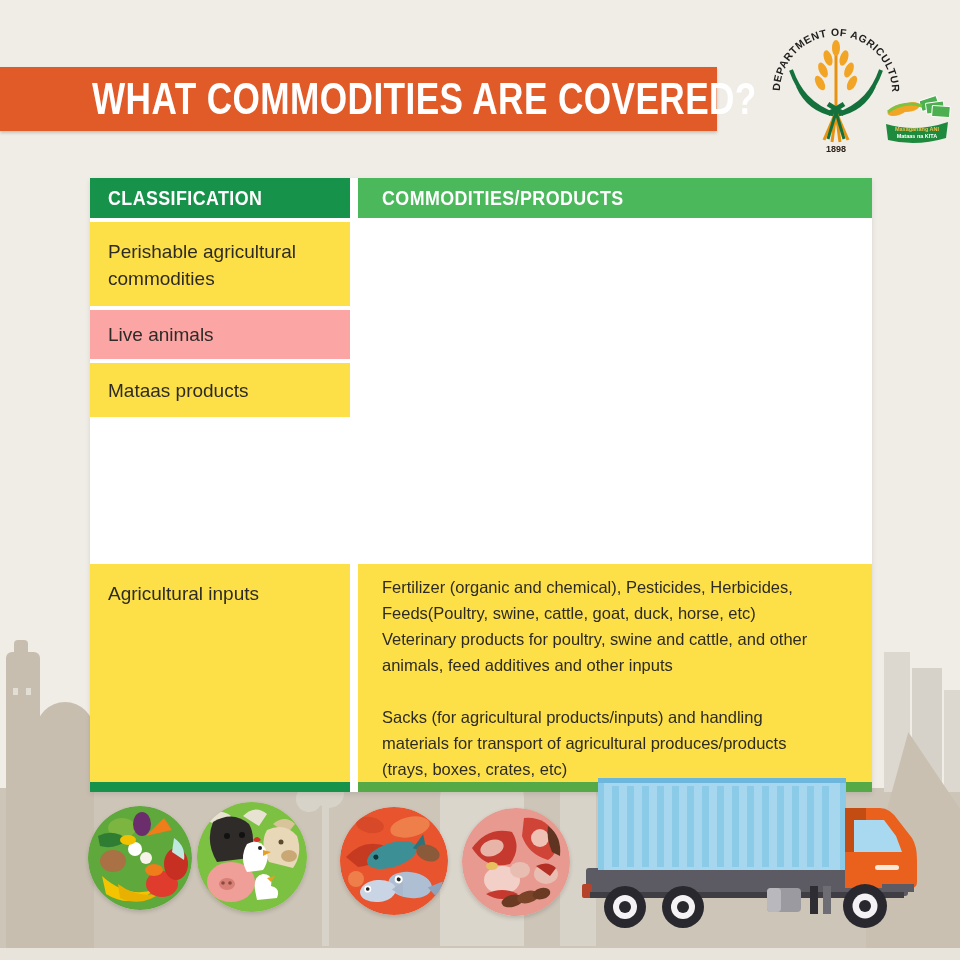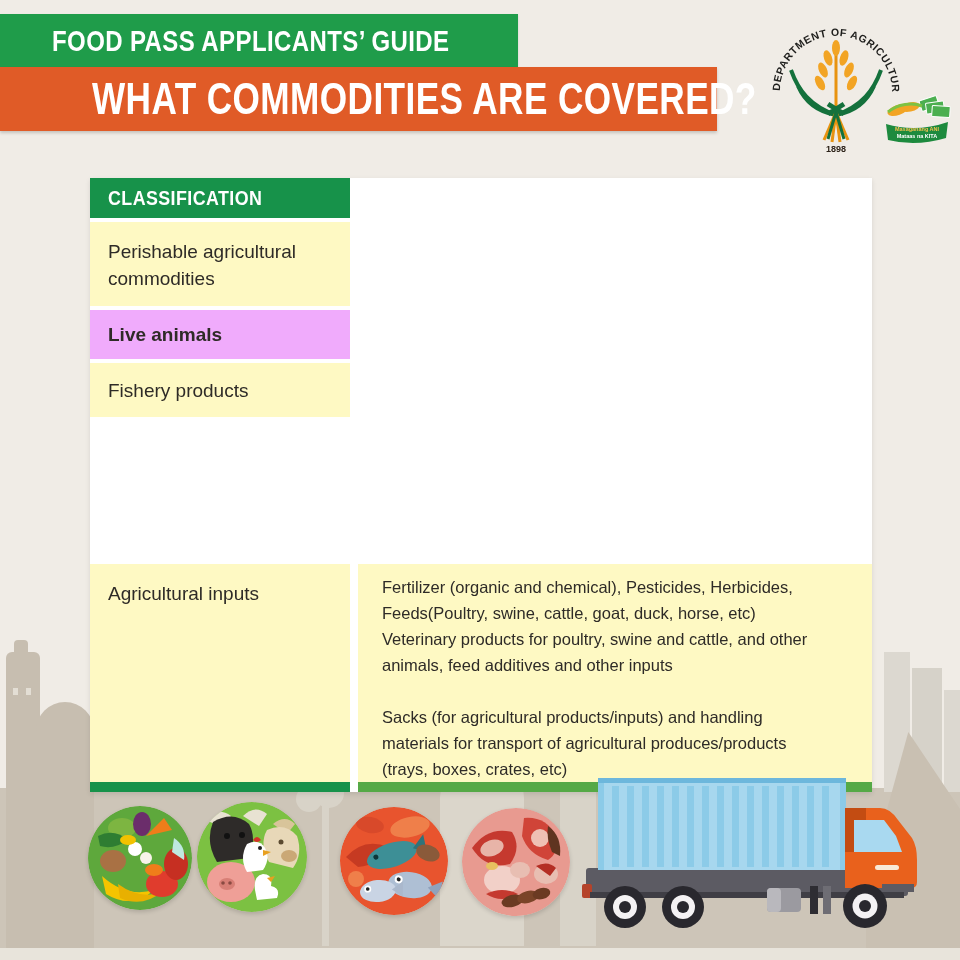--- a/index.html
+++ b/index.html
@@ -45,22 +45,22 @@
   .c-gap{width:8px;flex:0 0 8px;background:#ffffff;}
   .c-right{width:514px;flex:0 0 514px;}
   .th{color:#ffffff;font-weight:bold;font-size:21px;display:flex;align-items:center;height:40px;}
   .th span{display:inline-block;transform:scaleX(.85);transform-origin:left center;letter-spacing:.5px;white-space:nowrap;}
   .th-left{background:#17924a;}
   .th-left span{margin-left:18px;}
   .th-right{background:#4bb85c;}
   .th-right span{margin-left:24px;}
   .cl{font-size:19px;color:#2e2b27;padding:16px 10px 0 18px;white-space:pre-line;line-height:27px;}
   .pr{font-size:16.5px;color:#2e2b27;line-height:26px;padding:12px 20px 0 24px;white-space:pre-line;}
-  .row-white{background:#fef9c3;}
-  .row-sage{background:#f0abfc;font-weight:bold;}
+  .row-white{background:#fde047;}
+  .row-sage{background:#fca5a5;}
   .vcenter{display:flex;align-items:center;}
   .vcenter .cl{padding-top:0;}
   .vcenter .pr{padding-top:0;}
   .foot-left{height:10px;background:#17924a;}
   .foot-right{height:10px;background:#55a946;}
   
   .h-r1{height:84px;} .h-r2{height:49px;} .h-r3{height:54px;} .h-r4{height:139px;} .h-r5{height:218px;}
   .r5 .pr{padding-top:10px;}
   
   .circ{position:absolute;border-radius:50%;overflow:hidden;box-shadow:0 2px 4px rgba(0,0,0,.15);}
@@ -89,23 +89,20 @@
     <div class="sil sil-sky3"></div>
     <div class="sil sil-mountain"></div>
     <div class="sil sil-dome-mid"></div>
     <div class="sil sil-block-mid"></div>
     <div class="sil sil-palm1"></div>
     <div class="sil sil-palm2"></div>
     <div class="sil sil-palm-trunk"></div>
   </div>
   <div class="bottom-strip"></div>
 
-  <div class="banner1">
-    <span>FOOD PASS APPLICANTS’ GUIDE</span>
-  </div>
   <div class="banner2">
     <span>WHAT COMMODITIES ARE COVERED?</span>
   </div>
 
   <div class="logo">
     <svg width="198" height="145" viewBox="0 0 198 145">
       <defs>
         <path id="arc" d="M 22,80 A 56,56 0 0 1 134,80"></path>
       </defs>
       <text font-size="10.5" font-weight="bold" fill="#1d1d1b" letter-spacing="0.6">
@@ -160,20 +157,23 @@
       </g>
     </svg>
   </div>
 
   <div class="table">
     <div class="trow">
       <div class="c-left th th-left">
         <span>CLASSIFICATION</span>
       </div>
       <div class="c-gap"></div>
+      <div class="c-right th th-right">
+        <span>COMMODITIES/PRODUCTS</span>
+      </div>
     </div>
 
     <div class="spacer"></div>
     <div class="trow h-r1">
       <div class="c-left row-white">
         <div class="cl">Perishable agricultural
 commodities</div>
       </div>
       <div class="c-gap"></div>
     </div>
@@ -182,21 +182,21 @@
     <div class="trow h-r2">
       <div class="c-left row-sage vcenter">
         <div class="cl">Live animals</div>
       </div>
       <div class="c-gap"></div>
     </div>
 
     <div class="spacer"></div>
     <div class="trow h-r3">
       <div class="c-left row-white vcenter">
-        <div class="cl">Fishery products</div>
+        <div class="cl">Mataas products</div>
       </div>
       <div class="c-gap"></div>
     </div>
 
     <div class="spacer"></div>
     <div class="trow h-r4">
       <div class="c-gap"></div>
     </div>
 
     <div class="spacer"></div>

